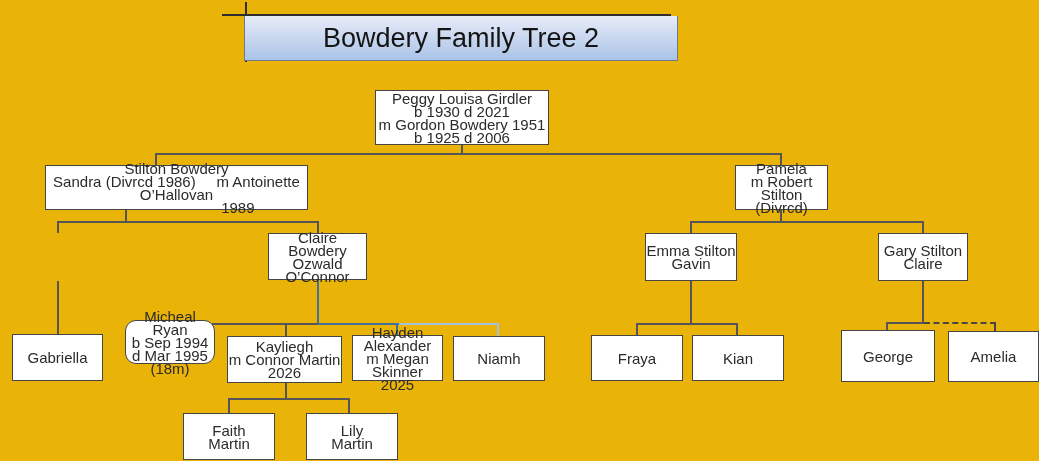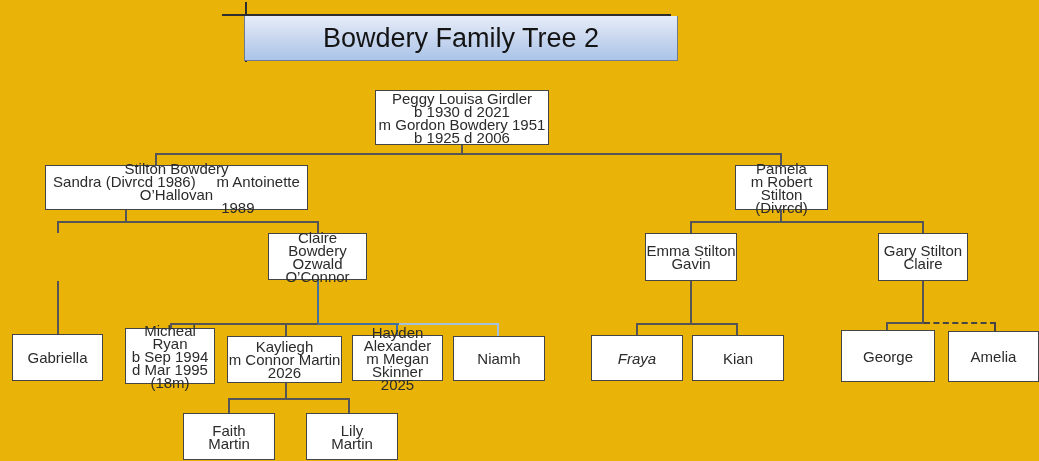--- a/index.html
+++ b/index.html
@@ -125,42 +125,42 @@
 
   <div class="node" style="left:878px;top:233px;width:90px;height:48px;">
     <div class="ln">Gary Stilton</div>
     <div class="ln">Claire</div>
   </div>
 
   <div class="node" style="left:12px;top:334px;width:91px;height:47px;">
     <div class="ln">Gabriella</div>
   </div>
 
-  <div class="node" style="left:125px;top:328px;width:90px;height:56px;">
+  <div class="node" style="left:125px;top:320px;width:90px;height:44px;border-radius:11px;">
     <div class="ln">Micheal Ryan</div>
     <div class="ln">b Sep 1994</div>
     <div class="ln">d Mar 1995 (18m)</div>
   </div>
 
   <div class="node" style="left:227px;top:336px;width:115px;height:47px;">
     <div class="ln">Kayliegh</div>
     <div class="ln">m Connor Martin 2026</div>
   </div>
 
   <div class="node" style="left:352px;top:335px;width:91px;height:46px;">
     <div class="ln">Hayden Alexander</div>
     <div class="ln">m Megan Skinner</div>
     <div class="ln">2025</div>
   </div>
 
   <div class="node" style="left:453px;top:336px;width:92px;height:45px;">
     <div class="ln">Niamh</div>
   </div>
 
-  <div class="node" style="left:591px;top:335px;width:92px;height:46px;font-style:italic;">
+  <div class="node" style="left:591px;top:335px;width:92px;height:46px;">
     <div class="ln">Fraya</div>
   </div>
 
   <div class="node" style="left:692px;top:335px;width:92px;height:46px;">
     <div class="ln">Kian</div>
   </div>
 
   <div class="node" style="left:841px;top:330px;width:94px;height:52px;">
     <div class="ln">George</div>
   </div>

